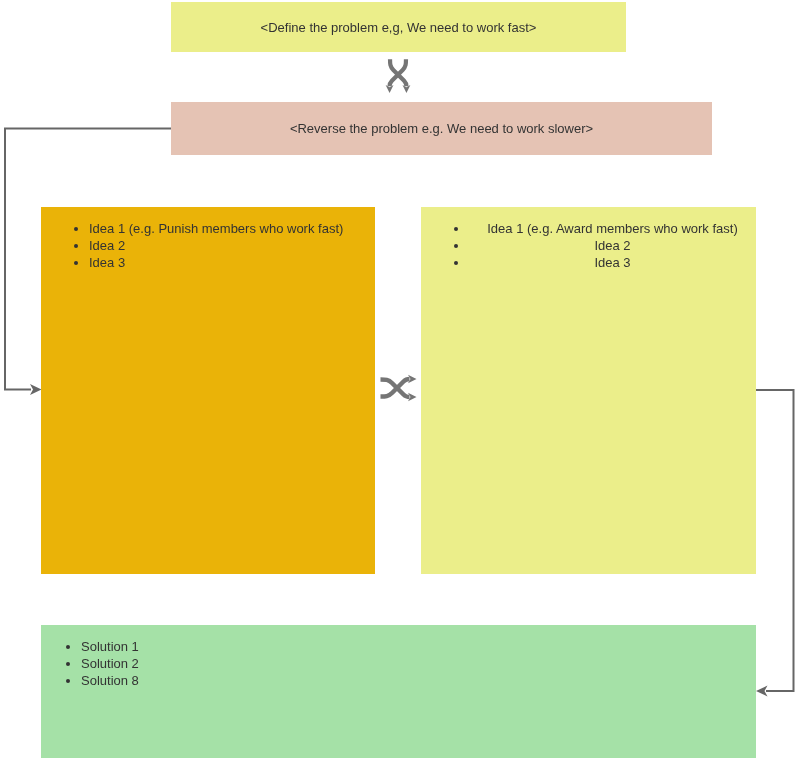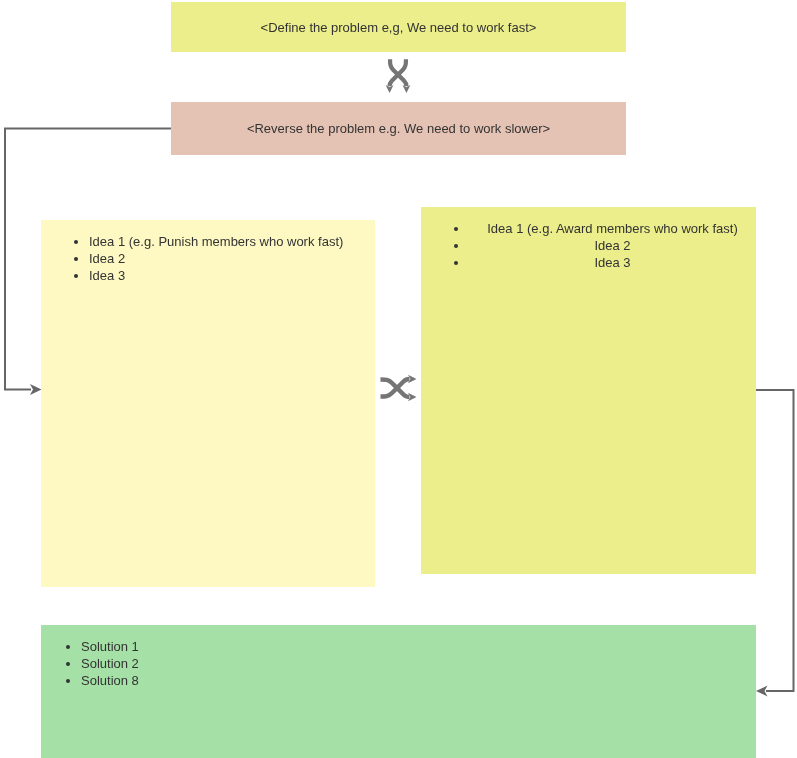--- a/index.html
+++ b/index.html
@@ -26,21 +26,21 @@
     position: absolute;
     box-sizing: border-box;
   }
   .box.centered {
     display: flex;
     align-items: center;
     justify-content: center;
     text-align: center;
   }
   .box-problem        { left: 171px; top: 2px;   width: 455px; height: 50px; }
-  .box-reverse        { left: 171px; top: 102px; width: 455px; height: 53px; }
+  .box-reverse        { left: 171px; top: 102px; width: 541px; height: 53px; }
   .box-reverse-ideas  { left: 41px;  top: 207px; width: 334px; height: 367px; }
   .box-ideas          { left: 421px; top: 207px; width: 335px; height: 367px; }
   .box-solutions      { left: 41px;  top: 625px; width: 715px; height: 133px; }
 
   ul.bullets {
     list-style: disc;
     margin: 13px 0 0 0;
   }
   ul.bullets li { line-height: 17px; }
   .ideas-indent     { padding-left: 48px; }
@@ -78,21 +78,21 @@
       <path d="M0,24.5 C5,24.5 8,24.5 11.5,21 L23,9.5 C25.5,7 27.5,7 29,7"></path>
       <polygon points="36,25 27.5,20.8 30,25 27.5,29.2"></polygon>
       <polygon points="36,7 27.5,2.8 30,7 27.5,11.2"></polygon>
     </g>
   </svg>
 
   <div class="box box-reverse centered" style="background-color: rgb(229, 195, 180);">
     <span>&lt;Reverse the problem e.g. We need to work slower&gt;</span>
   </div>
 
-  <div class="box box-reverse-ideas" style="background-color: #fef9c3; margin-top: 13px;">
+  <div class="box box-reverse-ideas" style="background-color: #eab308;">
     <ul class="bullets ideas-indent">
         <li>Idea 1 (e.g. Punish members who work fast)</li>
         <li>Idea 2</li>
         <li>Idea 3</li>
       </ul>
   </div>
 
   <div class="box box-ideas" style="background-color: rgb(235, 238, 138); text-align: center;">
     <ul class="bullets ideas-indent">
         <li>Idea 1 (e.g. Award members who work fast)</li>

